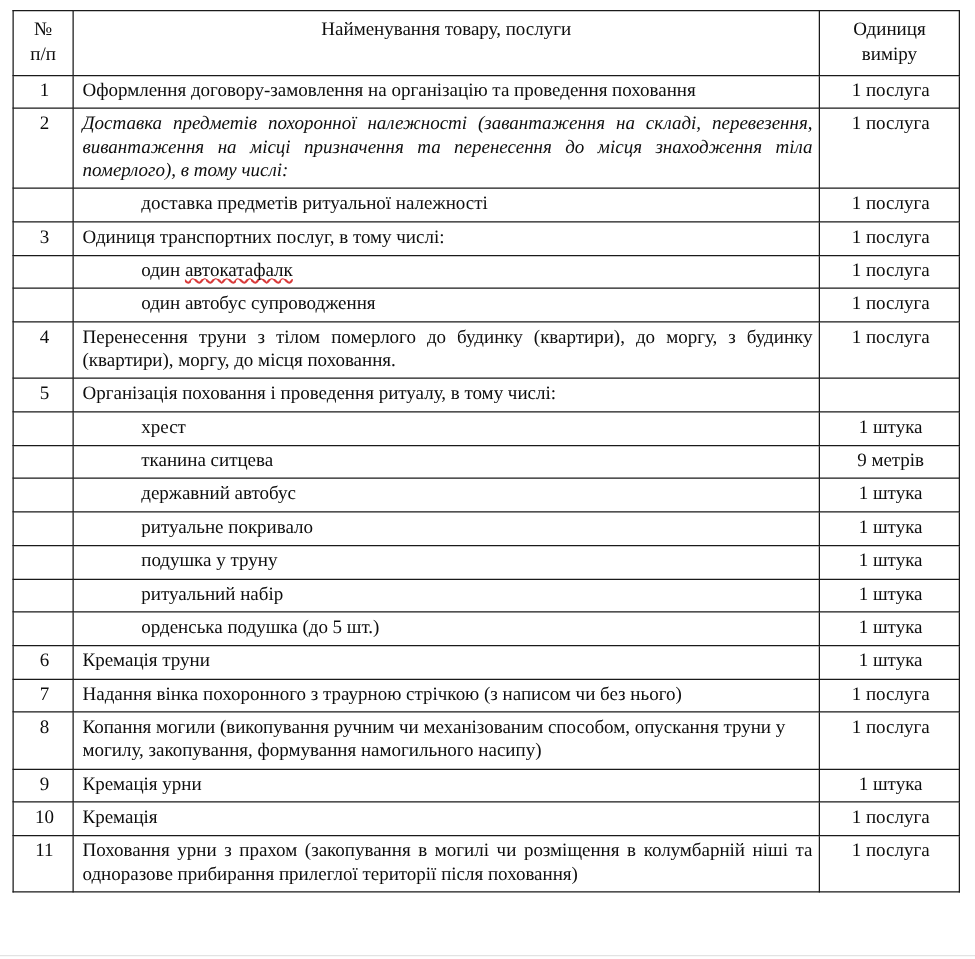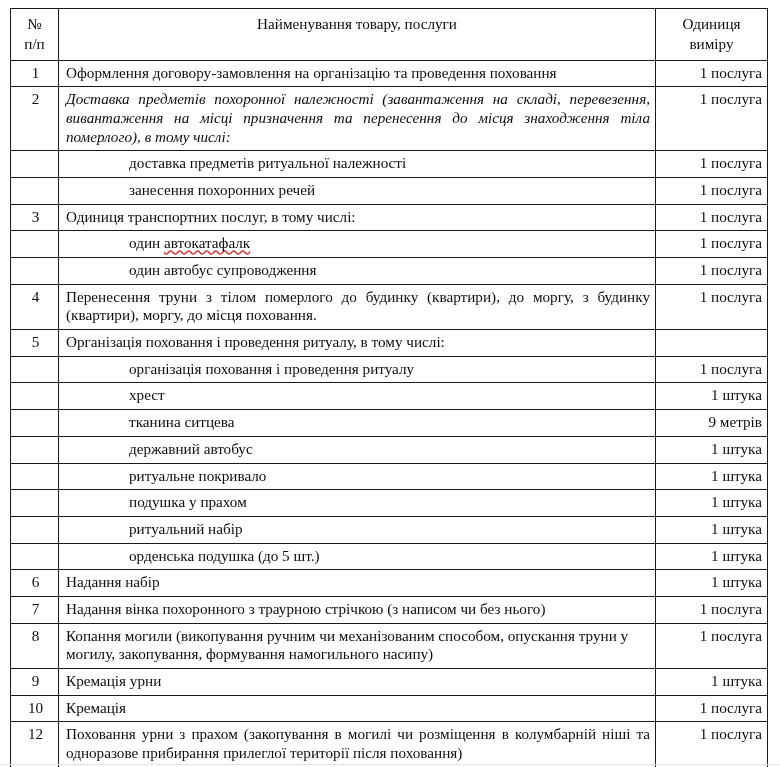--- a/index.html
+++ b/index.html
@@ -56,30 +56,30 @@
   .th-unit { white-space: pre-line; }
 
   
   td.no {
     text-align: center;
     padding: 3px 2px 3px 2px;
   }
 
   
   td.unit {
-    text-align: right;
+    text-align: center;
     padding-left: 8px;
     white-space: nowrap;
   }
   td.unit.blank { }
 
   
   td.name          { text-align: left; }
   td.name.justify  { text-align: justify; text-justify: inter-word; }
-  td.name.sub      { padding-left: 70px; }
+  td.name.sub      { padding-left: 54px; }
 
   
   td.pad-bottom { padding-bottom: 30px; font-style: italic; }
 
   
   .misspell {
     text-decoration: underline;
     text-decoration-style: wavy;
     text-decoration-color: #d83a3a;
     text-decoration-skip-ink: none;
@@ -127,25 +127,20 @@
           <td class="no">2</td>
           <td class="name justify pad-bottom">Доставка предметів похоронної належності (завантаження на складі, перевезення, вивантаження на місці призначення та перенесення до місця знаходження тіла померлого), в тому числі:</td>
           <td class="unit">1 послуга</td>
         </tr>
         <tr>
           <td class="no"></td>
           <td class="name sub">доставка предметів ритуальної належності</td>
           <td class="unit">1 послуга</td>
         </tr>
         <tr>
-          <td class="no"></td>
-          <td class="name sub">занесення похоронних речей</td>
-          <td class="unit">1 послуга</td>
-        </tr>
-        <tr>
           <td class="no">3</td>
           <td class="name">Одиниця транспортних послуг, в тому числі:</td>
           <td class="unit">1 послуга</td>
         </tr>
         <tr>
           <td class="no"></td>
           <td class="name sub">один <span class="misspell">автокатафалк</span></td>
           <td class="unit">1 послуга</td>
         </tr>
         <tr>
@@ -158,61 +153,56 @@
           <td class="name justify">Перенесення труни з тілом померлого до будинку (квартири), до моргу, з будинку (квартири), моргу, до місця поховання.</td>
           <td class="unit">1 послуга</td>
         </tr>
         <tr>
           <td class="no">5</td>
           <td class="name">Організація поховання і проведення ритуалу, в тому числі:</td>
           <td class="unit blank"></td>
         </tr>
         <tr>
           <td class="no"></td>
-          <td class="name sub">організація поховання і проведення ритуалу</td>
-          <td class="unit">1 послуга</td>
-        </tr>
-        <tr>
-          <td class="no"></td>
           <td class="name sub">хрест</td>
           <td class="unit">1 штука</td>
         </tr>
         <tr>
           <td class="no"></td>
           <td class="name sub">тканина ситцева</td>
           <td class="unit">9 метрів</td>
         </tr>
         <tr>
           <td class="no"></td>
           <td class="name sub">державний автобус</td>
           <td class="unit">1 штука</td>
         </tr>
         <tr>
           <td class="no"></td>
           <td class="name sub">ритуальне покривало</td>
           <td class="unit">1 штука</td>
         </tr>
         <tr>
           <td class="no"></td>
-          <td class="name sub">подушка у прахом</td>
+          <td class="name sub">подушка у труну</td>
           <td class="unit">1 штука</td>
         </tr>
         <tr>
           <td class="no"></td>
           <td class="name sub">ритуальний набір</td>
           <td class="unit">1 штука</td>
         </tr>
         <tr>
           <td class="no"></td>
           <td class="name sub">орденська подушка (до 5 шт.)</td>
           <td class="unit">1 штука</td>
         </tr>
         <tr>
           <td class="no">6</td>
-          <td class="name">Надання набір</td>
+          <td class="name">Кремація труни</td>
           <td class="unit">1 штука</td>
         </tr>
         <tr>
           <td class="no">7</td>
           <td class="name">Надання вінка похоронного з траурною стрічкою (з написом чи без нього)</td>
           <td class="unit">1 послуга</td>
         </tr>
         <tr>
           <td class="no">8</td>
           <td class="name">Копання могили (викопування ручним чи механізованим способом, опускання труни у могилу, закопування, формування намогильного насипу)</td>
@@ -222,21 +212,21 @@
           <td class="no">9</td>
           <td class="name">Кремація урни</td>
           <td class="unit">1 штука</td>
         </tr>
         <tr>
           <td class="no">10</td>
           <td class="name">Кремація</td>
           <td class="unit">1 послуга</td>
         </tr>
         <tr>
-          <td class="no">12</td>
+          <td class="no">11</td>
           <td class="name justify">Поховання урни з прахом (закопування в могилі чи розміщення в колумбарній ніші та одноразове прибирання прилеглої території після поховання)</td>
           <td class="unit">1 послуга</td>
         </tr>
       </tbody>
   </table>
 
   <div class="page-edge"></div>
 </div>
 
 </body></html>

